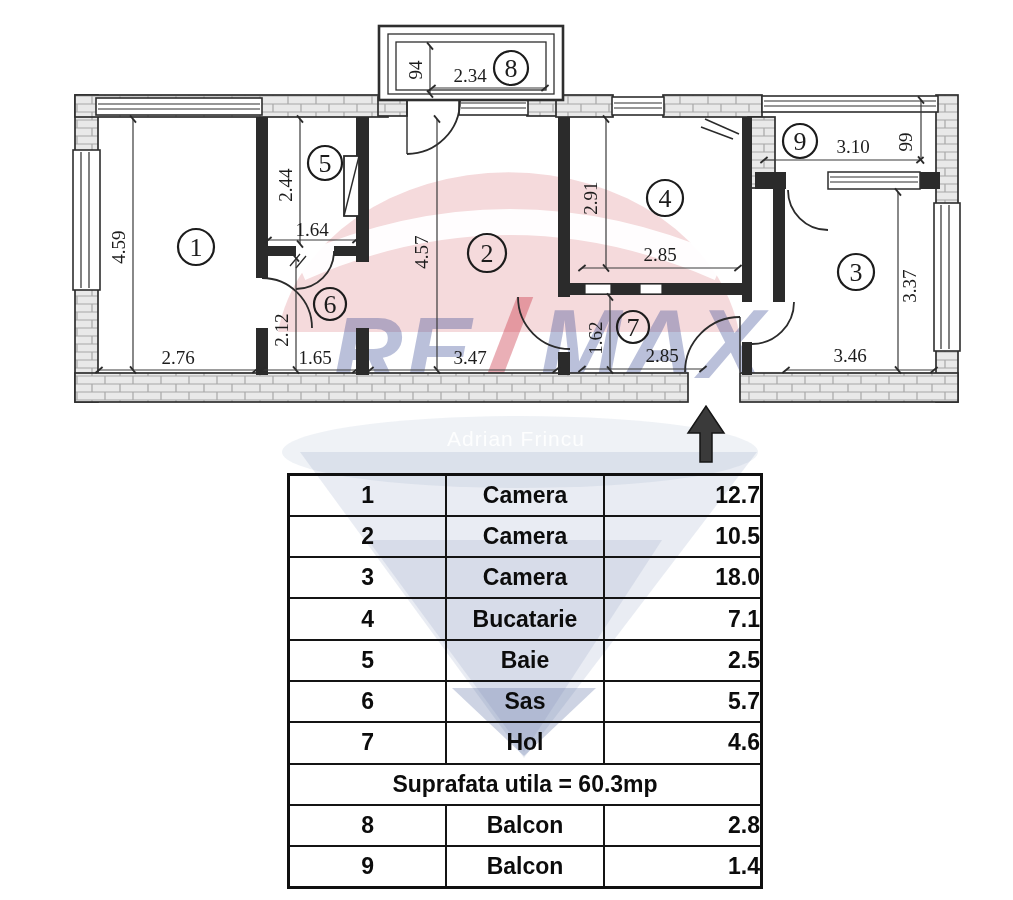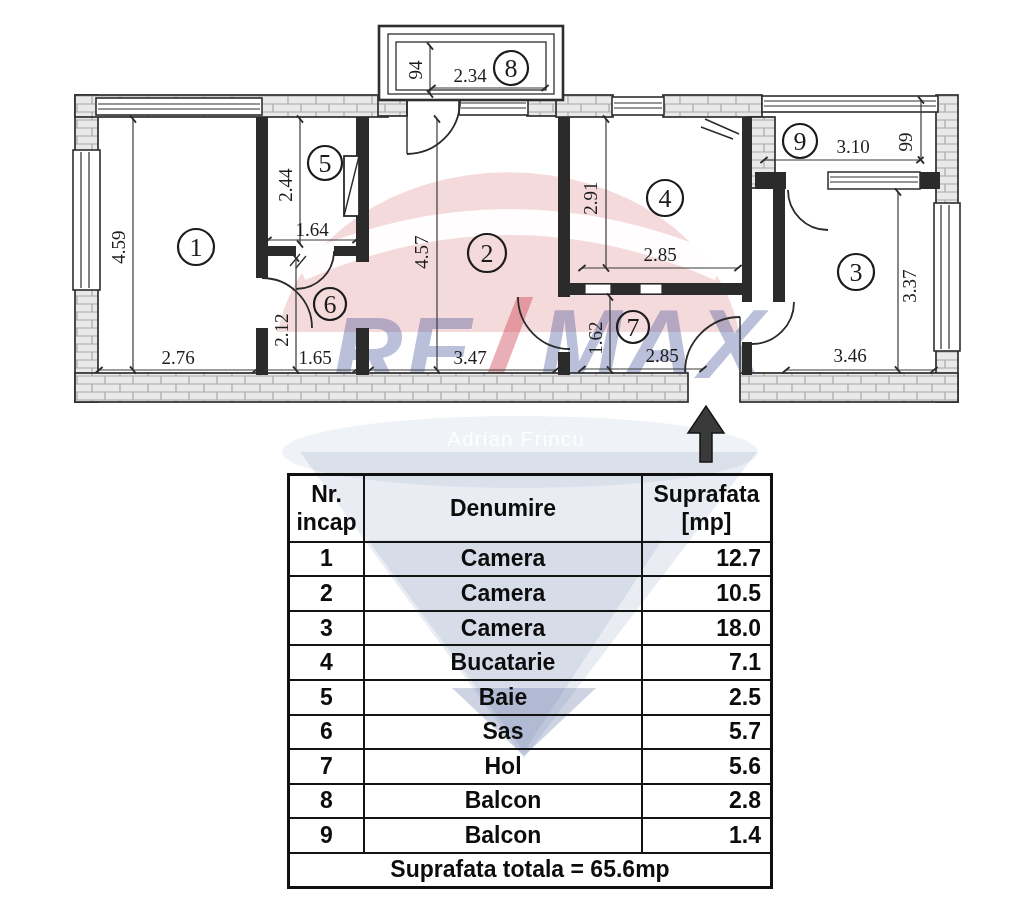--- a/index.html
+++ b/index.html
@@ -11,21 +11,21 @@
   .wm-word{font-style:italic;font-weight:bold;font-family:"Liberation Sans",sans-serif;}
   
   #plan-table{position:absolute;left:287px;top:473px;width:476px;height:416px;
       border-collapse:collapse;table-layout:fixed;background:transparent;
       font:bold 23px "Liberation Sans",sans-serif;color:#0c0c0c;}
   #plan-table td{border:2.5px solid #141414;padding:0;text-align:center;
       vertical-align:middle;overflow:hidden;}
   #plan-table{border:3px solid #101010;}
   #plan-table .hdr{height:62px;line-height:1.22;}
   #plan-table .row{height:32px;}
-  #plan-table .num{text-align:right;padding-right:9px;}
+  #plan-table .num{text-align:right;}
   #plan-table .span-row{height:32px;}
   .c1{width:73px;} .c2{width:276px;} .c3{width:127px;}
 </style>
 </head>
 <body>
 
 <div id="stage">
 
 <svg id="plan-svg" width="1013" height="900" viewBox="0 0 1013 900">
   <defs>
@@ -242,31 +242,20 @@
           <circle cx="800" cy="141" r="17" fill="#fff" stroke="#1c1c1c" stroke-width="2.2"></circle>
           <text x="800" y="150" class="roomnum">9</text>
         </g>
   </g>
 
   <polygon points="700,462 700,433 688,433 706,406 724,433 712,433 712,462" fill="#3a3a3a" stroke="#161616" stroke-width="1.5"></polygon>
 </svg>
 
 <table id="plan-table">
   <tbody>
-        <tr class="hdr">
-    <td class="c1">
-      <div>Nr.</div>
-      <div>incap</div>
-    </td>
-    <td class="c2">Denumire</td>
-    <td class="c3">
-      <div>Suprafata</div>
-      <div>[mp]</div>
-    </td>
-  </tr>
   <tr class="row">
     <td>1</td>
     <td>Camera</td>
     <td class="num">12.7</td>
   </tr>
   <tr class="row">
     <td>2</td>
     <td>Camera</td>
     <td class="num">10.5</td>
   </tr>
@@ -286,31 +275,31 @@
     <td class="num">2.5</td>
   </tr>
   <tr class="row">
     <td>6</td>
     <td>Sas</td>
     <td class="num">5.7</td>
   </tr>
   <tr class="row">
     <td>7</td>
     <td>Hol</td>
-    <td class="num">5.6</td>
+    <td class="num">4.6</td>
+  </tr>
+  <tr class="span-row">
+    <td colspan="3">Suprafata utila = 60.3mp</td>
   </tr>
   <tr class="row">
     <td>8</td>
     <td>Balcon</td>
     <td class="num">2.8</td>
   </tr>
   <tr class="row">
     <td>9</td>
     <td>Balcon</td>
     <td class="num">1.4</td>
   </tr>
-  <tr class="span-row">
-    <td colspan="3">Suprafata totala = 65.6mp</td>
-  </tr>
 </tbody>
     </table>
 
 </div>
 
 </body></html>

